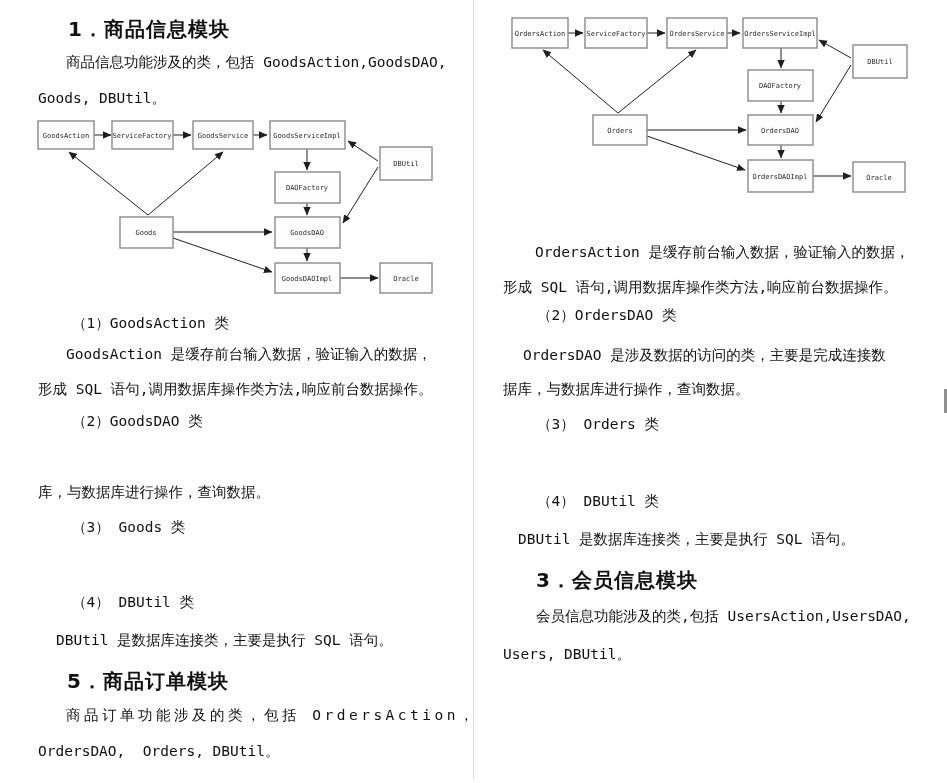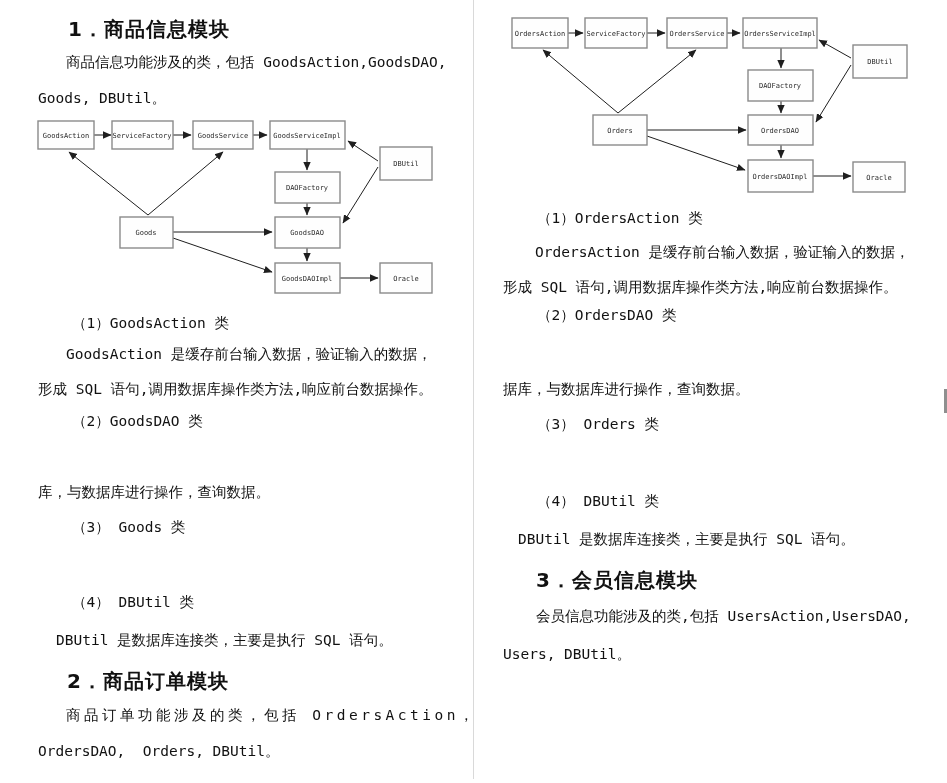--- a/index.html
+++ b/index.html
@@ -158,29 +158,29 @@
   <div class="txt" style="left:38px;top:380px">形成 SQL 语句,调用数据库操作类方法,响应前台数据操作。</div>
 
   <div class="txt" style="left:72px;top:412px">（2）GoodsDAO 类</div>
   <div class="txt" style="left:38px;top:483px">库，与数据库进行操作，查询数据。</div>
 
   <div class="txt" style="left:72px;top:518px">（3） Goods 类</div>
 
   <div class="txt" style="left:72px;top:593px">（4） DBUtil 类</div>
   <div class="txt" style="left:56px;top:631px">DBUtil 是数据库连接类，主要是执行 SQL 语句。</div>
 
-  <div class="txt h" style="left:67px;top:669px">2．商品订单模块</div>
+  <div class="txt h" style="left:67px;top:669px">5．商品订单模块</div>
   <div class="txt" style="left:38px;top:742px">OrdersDAO,  Orders, DBUtil。</div>
   <div class="txt spread" style="left:66px;top:706px">商品订单功能涉及的类，包括 OrdersAction，</div>
 
-  <div class="txt" style="left:537px;top:209px">（1）OrdersAction 类</div>
   <div class="txt" style="left:535px;top:243px">OrdersAction 是缓存前台输入数据，验证输入的数据，</div>
   <div class="txt" style="left:503px;top:278px">形成 SQL 语句,调用数据库操作类方法,响应前台数据操作。</div>
 
   <div class="txt" style="left:537px;top:306px">（2）OrdersDAO 类</div>
+  <div class="txt" style="left:523px;top:346px">OrdersDAO 是涉及数据的访问的类，主要是完成连接数</div>
   <div class="txt" style="left:503px;top:380px">据库，与数据库进行操作，查询数据。</div>
 
   <div class="txt" style="left:537px;top:415px">（3） Orders 类</div>
 
   <div class="txt" style="left:537px;top:492px">（4） DBUtil 类</div>
   <div class="txt" style="left:518px;top:530px">DBUtil 是数据库连接类，主要是执行 SQL 语句。</div>
 
   <div class="txt h" style="left:536px;top:568px">3．会员信息模块</div>
   <div class="txt" style="left:536px;top:607px">会员信息功能涉及的类,包括 UsersAction,UsersDAO,</div>
   <div class="txt" style="left:503px;top:645px">Users, DBUtil。</div>

